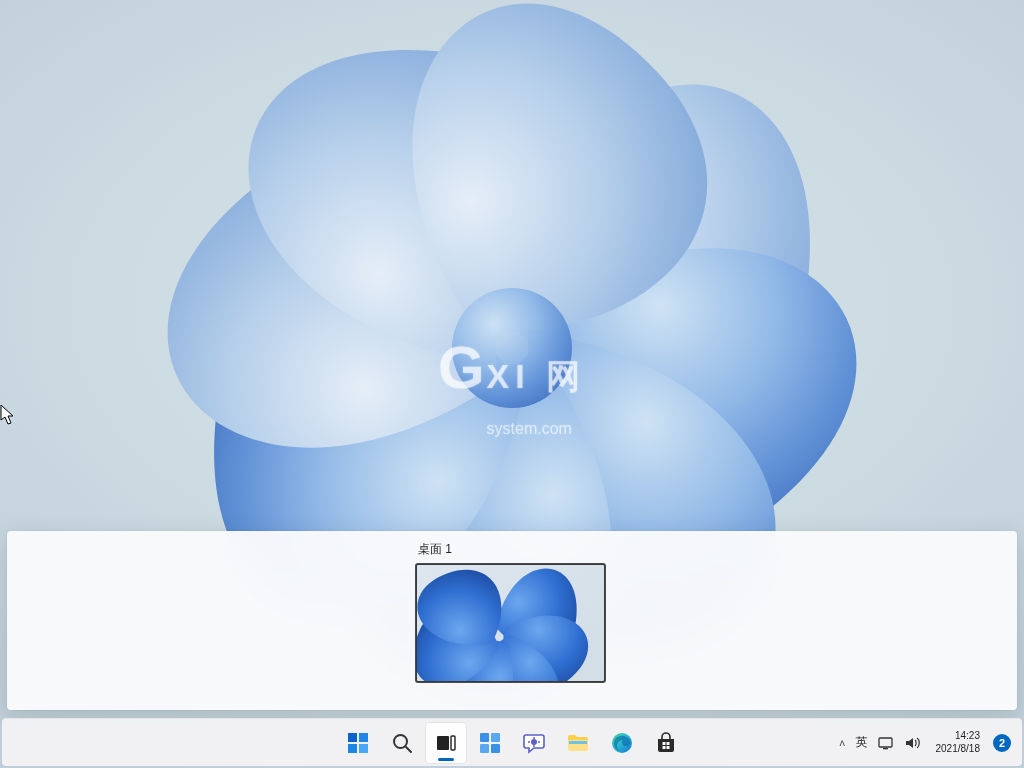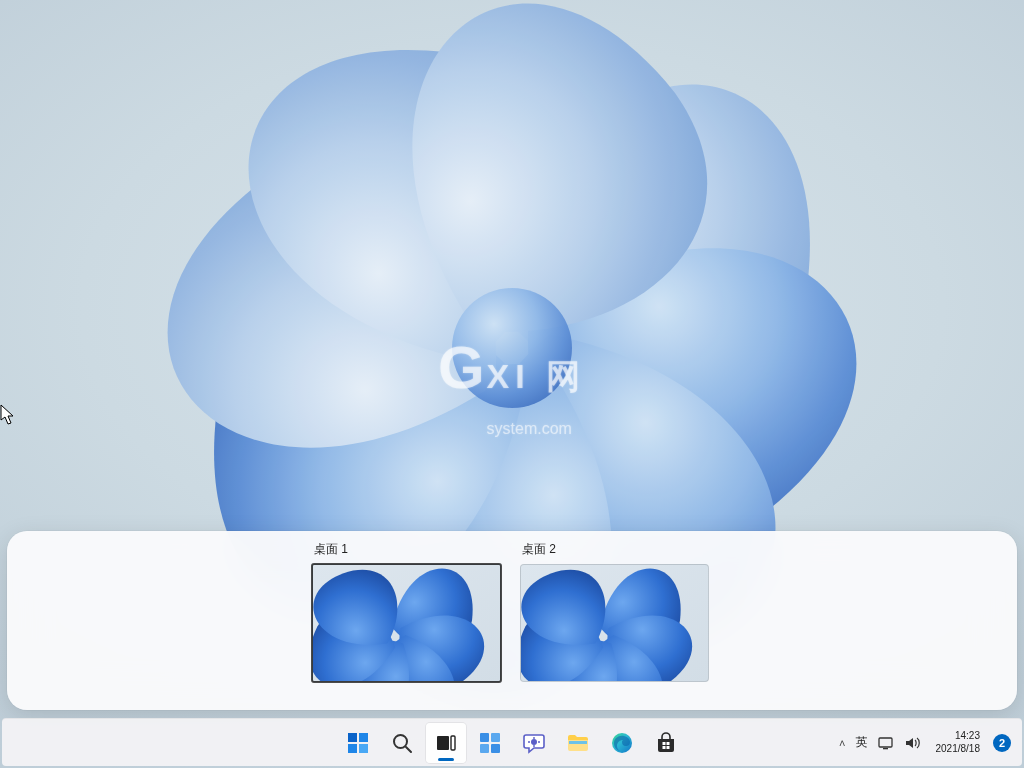--- a/index.html
+++ b/index.html
@@ -41,21 +41,21 @@
     z-index: 3;
   }
 
   
   .taskview {
     position: absolute;
     left: 7px; right: 7px; bottom: 58px;
     height: 179px;
     background: rgba(251, 251, 252, 0.95);
     backdrop-filter: blur(20px);
-    border-radius: 20px;
+    border-radius: 4px;
     box-shadow: 0 6px 24px rgba(0,0,0,0.12), 0 0 0 1px rgba(0,0,0,0.03);
     display: flex; align-items: flex-start; justify-content: center;
     padding: 10px 12px 0;
     gap: 16px;
     z-index: 2;
   }
   .vd {
     display: flex; flex-direction: column;
     width: 192px;
   }
@@ -221,44 +221,20 @@
             <path d="M0,-40 C160,-300 420,-200 300,40 C220,180 60,120 0,-40 Z" fill="url(#tp1)" transform="rotate(80)"></path>
             <path d="M0,-40 C160,-300 420,-200 300,40 C220,180 60,120 0,-40 Z" fill="url(#tp1)" transform="rotate(130)"></path>
             <path d="M0,-40 C160,-300 420,-200 300,40 C220,180 60,120 0,-40 Z" fill="url(#tp1)" transform="rotate(180)"></path>
             <path d="M0,-40 C160,-300 420,-200 300,40 C220,180 60,120 0,-40 Z" fill="url(#tp1)" transform="rotate(230)"></path>
           </g>
         </svg>
       </div>
     </div>
   </div>
 
-  <div class="vd active">
-    <div class="vd-label">桌面 2</div>
-    <div class="vd-thumb">
-      <div class="vd-thumb-inner">
-        <svg viewBox="0 0 720 720">
-          <defs>
-            <radialGradient id="tp2" cx="35%" cy="30%" r="80%">
-              <stop offset="0%" stop-color="#6da7ef"></stop>
-                <stop offset="60%" stop-color="#2f6fd1"></stop>
-                <stop offset="100%" stop-color="#1c4aa0"></stop>
-            </radialGradient>
-          </defs>
-          <g transform="translate(360 400)">
-            <path d="M0,-40 C160,-300 420,-200 300,40 C220,180 60,120 0,-40 Z" fill="url(#tp2)" transform="rotate(-20)"></path>
-            <path d="M0,-40 C160,-300 420,-200 300,40 C220,180 60,120 0,-40 Z" fill="url(#tp2)" transform="rotate(30)"></path>
-            <path d="M0,-40 C160,-300 420,-200 300,40 C220,180 60,120 0,-40 Z" fill="url(#tp2)" transform="rotate(80)"></path>
-            <path d="M0,-40 C160,-300 420,-200 300,40 C220,180 60,120 0,-40 Z" fill="url(#tp2)" transform="rotate(130)"></path>
-            <path d="M0,-40 C160,-300 420,-200 300,40 C220,180 60,120 0,-40 Z" fill="url(#tp2)" transform="rotate(180)"></path>
-            <path d="M0,-40 C160,-300 420,-200 300,40 C220,180 60,120 0,-40 Z" fill="url(#tp2)" transform="rotate(230)"></path>
-          </g>
-        </svg>
-      </div>
-    </div>
-  </div>
 
 </div>
 
 <div class="taskbar">
   <div class="taskbar-center">
 
     <div class="tb-item">
       <svg viewBox="0 0 24 24">
         <rect x="2" y="2" width="9" height="9" fill="#0a63c9"></rect>
           <rect x="13" y="2" width="9" height="9" fill="#1f86e8"></rect>

